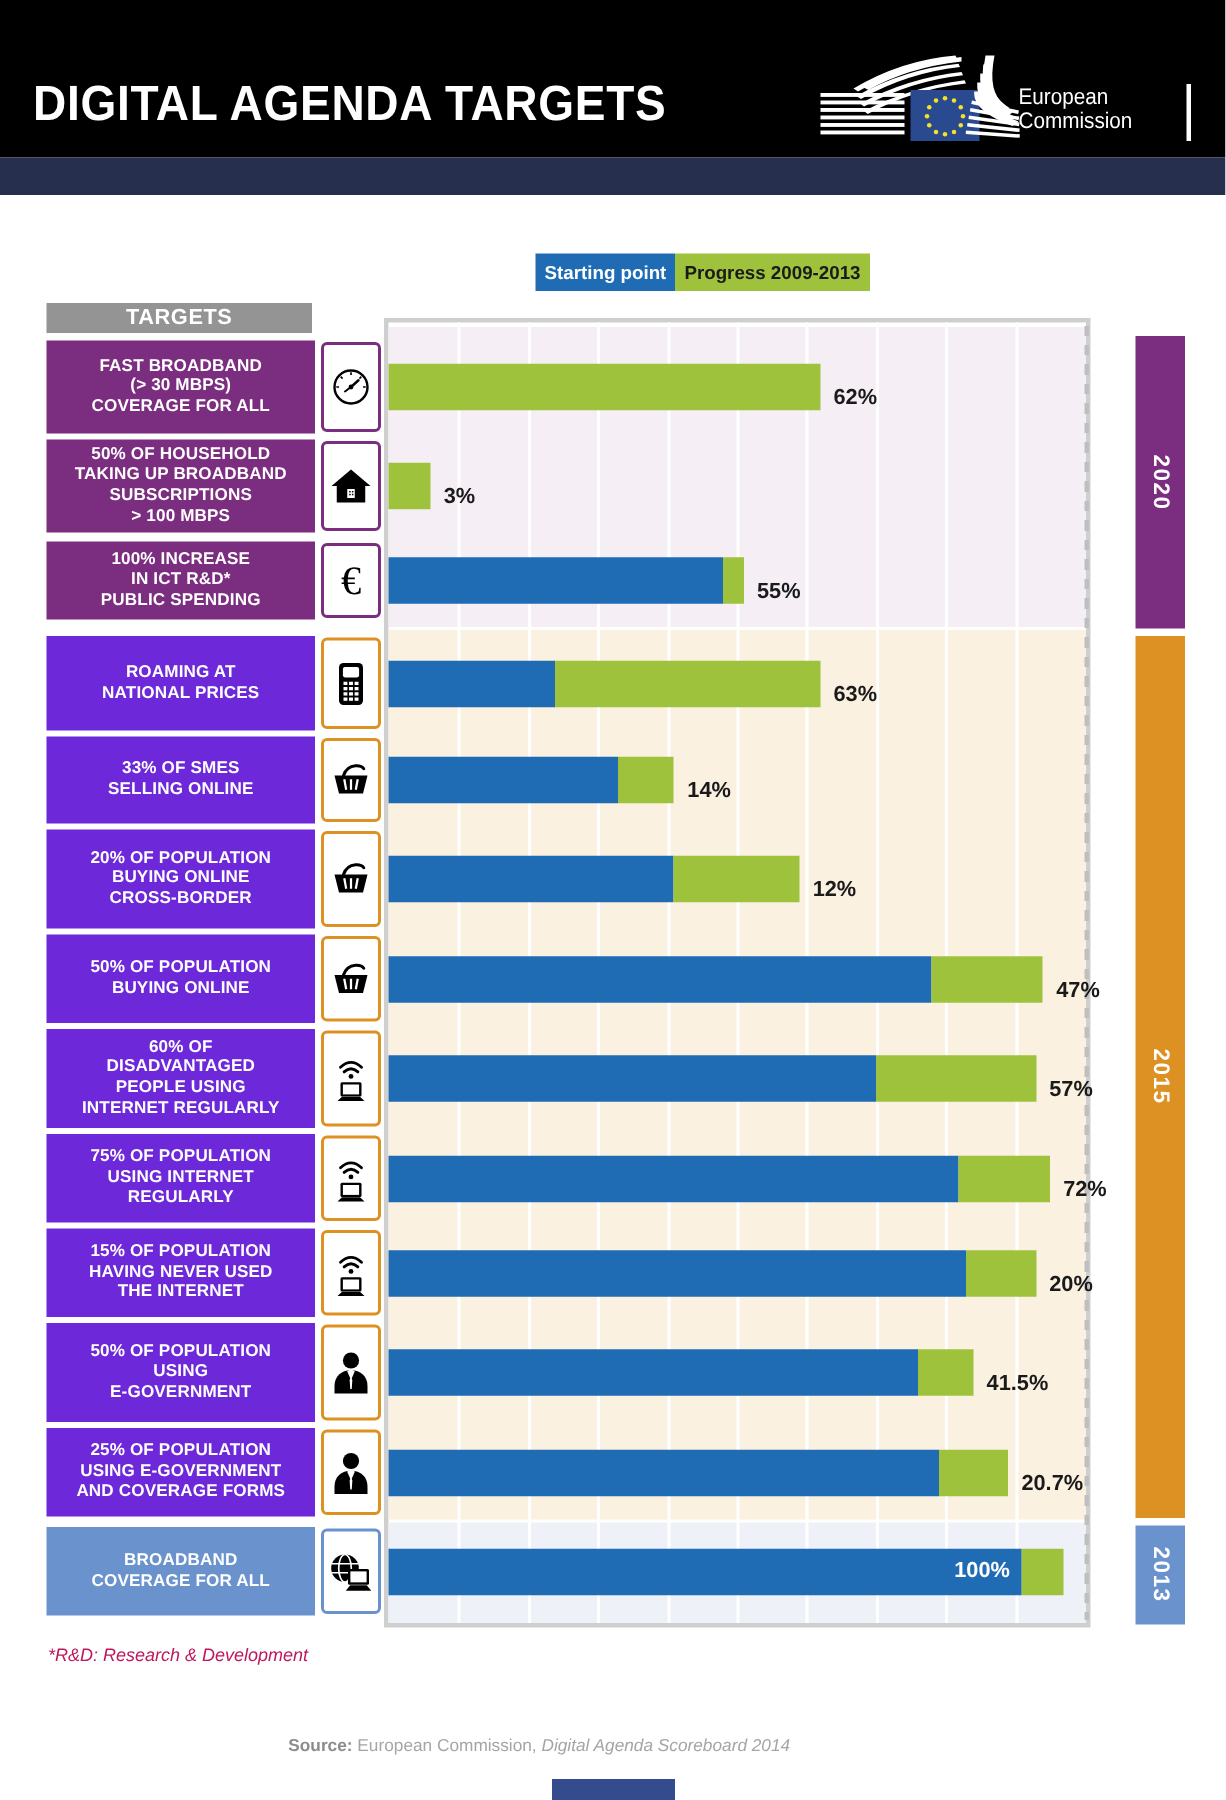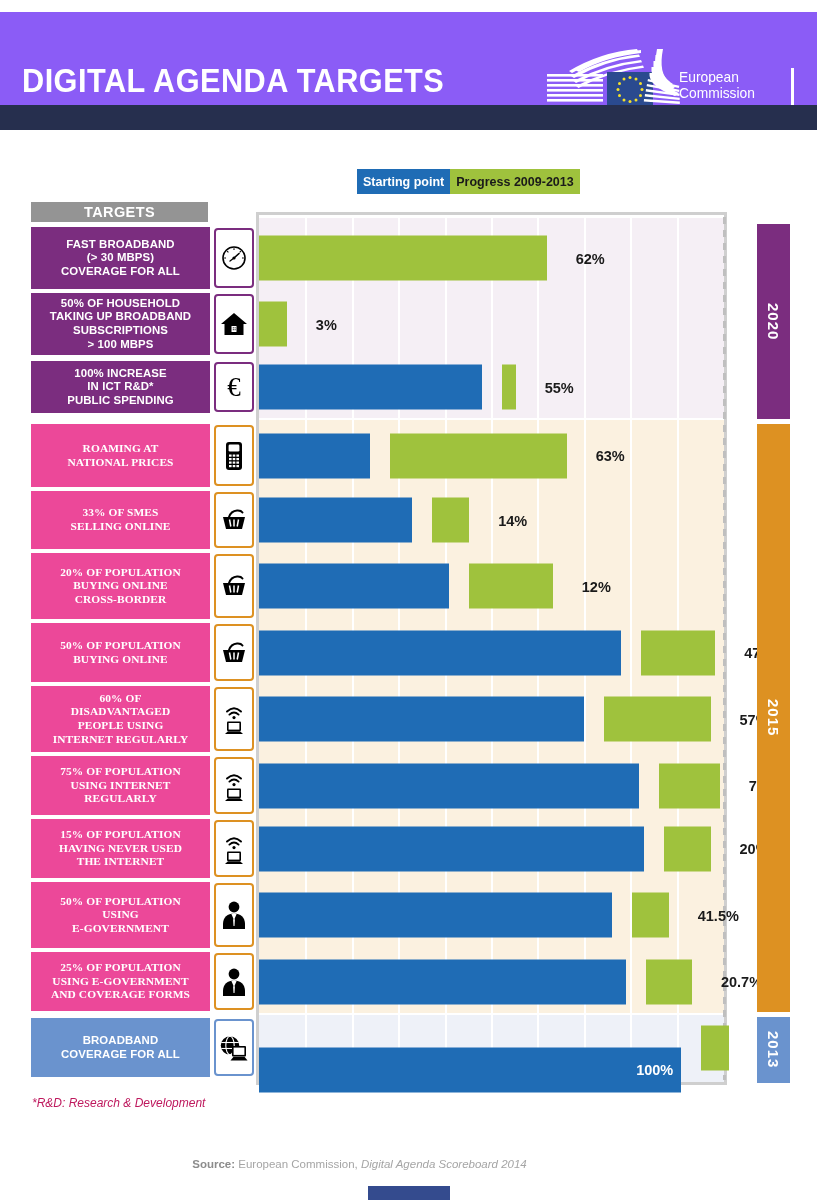--- a/index.html
+++ b/index.html
@@ -6,22 +6,22 @@
   html, body { width: 817px; height: 1200px; }
   body {
     font-family: "Liberation Sans", sans-serif;
     background: #ffffff;
     position: relative;
     overflow: hidden;
   }
 
   
   .header {
-    position: absolute; left: 0; top: 12px; width: 817px; height: 105px;
-    background: #8b5cf6;
+    position: absolute; left: 0; top: 0; width: 817px; height: 105px;
+    background: #000000;
   }
   .header-title {
     position: absolute; left: 22px; top: 52px;
     font-size: 33px; font-weight: bold; color: #ffffff;
     letter-spacing: 0.5px; line-height: 1;
     transform: scaleX(0.93); transform-origin: left center;
   }
   .eu-logo {
     position: absolute; left: 545px; top: 36px; width: 250px; height: 58px;
   }
@@ -92,31 +92,31 @@
   }
   .icon-box {
     position: absolute; left: 214px; top: 1px; bottom: 1px; width: 40px;
     background: #ffffff; border: 2.5px solid #000; border-radius: 4px;
     display: flex; align-items: center; justify-content: center;
   }
   .icon-box svg { display: block; }
 
   .c-purple .label-box { background: #7b2d7f; }
   .c-purple .icon-box  { border-color: #7b2d7f; }
-  .c-orange .label-box { background: #ec4899; font-family: Liberation Serif, serif; }
+  .c-orange .label-box { background: #6d28d9; }
   .c-orange .icon-box  { border-color: #dd9122; }
   .c-blue   .label-box { background: #6a93ce; }
   .c-blue   .icon-box  { border-color: #6a93ce; }
 
   .bar-area {
     position: absolute; left: 259px; right: 0; top: 0; bottom: 0;
   }
   .bar {
     position: absolute; top: 50%; transform: translateY(-50%);
-    display: flex; align-items: center; height: 45px; gap: 20px;
+    display: flex; align-items: flex-end; height: 31px;
   }
   .seg-blue  { background: #1f6cb5; height: 100%; }
   .seg-green { background: #9fc23d; height: 100%; }
   .bar-value {
     font-size: 14.5px; font-weight: bold; color: #1a1a1a;
     margin-left: 9px; white-space: nowrap;
   }
   .bar-value.inside {
     color: #ffffff; position: absolute; right: 8px; margin-left: 0;
   }

